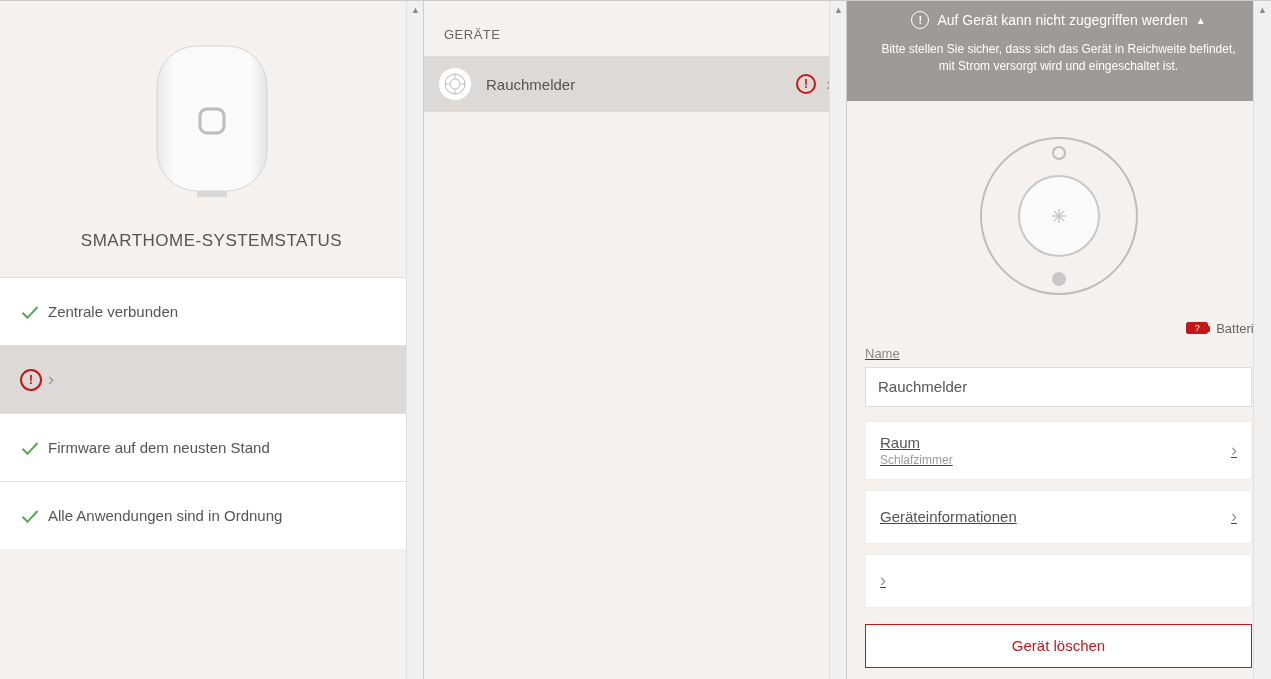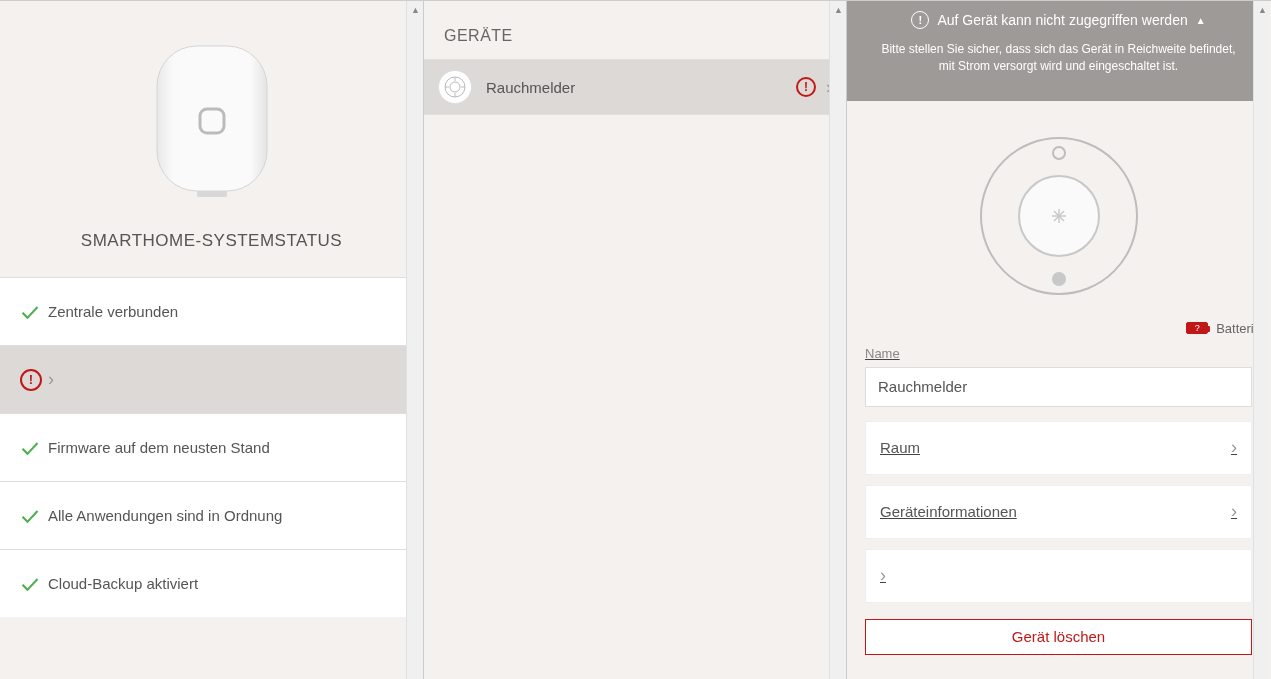--- a/index.html
+++ b/index.html
@@ -61,21 +61,21 @@
   }
   .status-item .label { flex: 1; color: #555; font-size: 15px; }
   .chevron { color: #999; font-size: 18px; }
 
   .check-icon svg { width: 20px; height: 20px; }
   .alert-icon { width: 22px; height: 22px; border: 2px solid #c21717; border-radius: 50%; display:flex; align-items:center; justify-content:center; color:#c21717; font-weight:bold; font-size:13px;}
 
   
   .col2-header {
     padding: 26px 20px 14px 20px;
-    font-size: 16px;
+    font-size: 13px;
     letter-spacing: 0.5px;
     color: #666;
   }
   .device-item {
     display: flex; align-items: center;
     height: 56px;
     padding: 0 14px;
     background: #dcd9d6;
     border-top: 1px solid #e0ddda;
     border-bottom: 1px solid #e0ddda;
@@ -143,21 +143,21 @@
     min-height: 54px;
     padding: 12px 14px;
     display: flex; align-items: center;
   }
   .detail-item .texts { flex:1; }
   .detail-item .primary { color: #555; font-size: 15px; }
   .detail-item .secondary { color: #999; font-size: 12px; margin-top: 2px; }
 
   .delete-button-wrap { padding: 6px 18px 18px 18px; }
   .delete-button {
-    width: 100%; height: 36px;
+    width: 100%; height: 44px;
     border: 1px solid #c21717; background: #fff; color: #c21717;
     font-size: 15px; cursor: pointer; font-family: inherit;
   }
 </style>
 </head>
 <body>
 
 <div class="col col1">
   <div class="hub-image-wrap">
     <svg class="hub-svg" width="130" height="160" viewBox="0 0 130 160">
@@ -204,28 +204,20 @@
 
     <div class="status-item">
       <span class="icon-slot check-icon">
         <svg viewBox="0 0 24 24">
             <polyline points="3,13 9,19 21,6" fill="none" stroke="#4caf50" stroke-width="2.5"></polyline>
           </svg>
       </span>
       <span class="label">Alle Anwendungen sind in Ordnung</span>
     </div>
 
-    <div class="status-item">
-      <span class="icon-slot check-icon">
-        <svg viewBox="0 0 24 24">
-            <polyline points="3,13 9,19 21,6" fill="none" stroke="#4caf50" stroke-width="2.5"></polyline>
-          </svg>
-      </span>
-      <span class="label">Cloud-Backup aktiviert</span>
-    </div>
 
   </div>
   <div class="scrollbar-track">
     <div class="scrollbar-arrow">▲</div>
   </div>
 </div>
 
 <div class="col col2">
   <div class="col2-header">GERÄTE</div>
   <div class="device-item">
@@ -282,20 +274,21 @@
 
   <div class="form-section">
     <span class="field-label">Name</span>
     <input class="text-input" type="text" value="Rauchmelder" style="">
   </div>
 
   <div class="detail-list">
     <div class="detail-item">
       <div class="texts">
         <div class="primary">Raum</div>
+        <div class="secondary">Schlafzimmer</div>
       </div>
       <span class="chevron">›</span>
     </div>
     <div class="detail-item">
       <div class="texts">
         <div class="primary">Geräteinformationen</div>
       </div>
       <span class="chevron">›</span>
     </div>
     <div class="detail-item">

